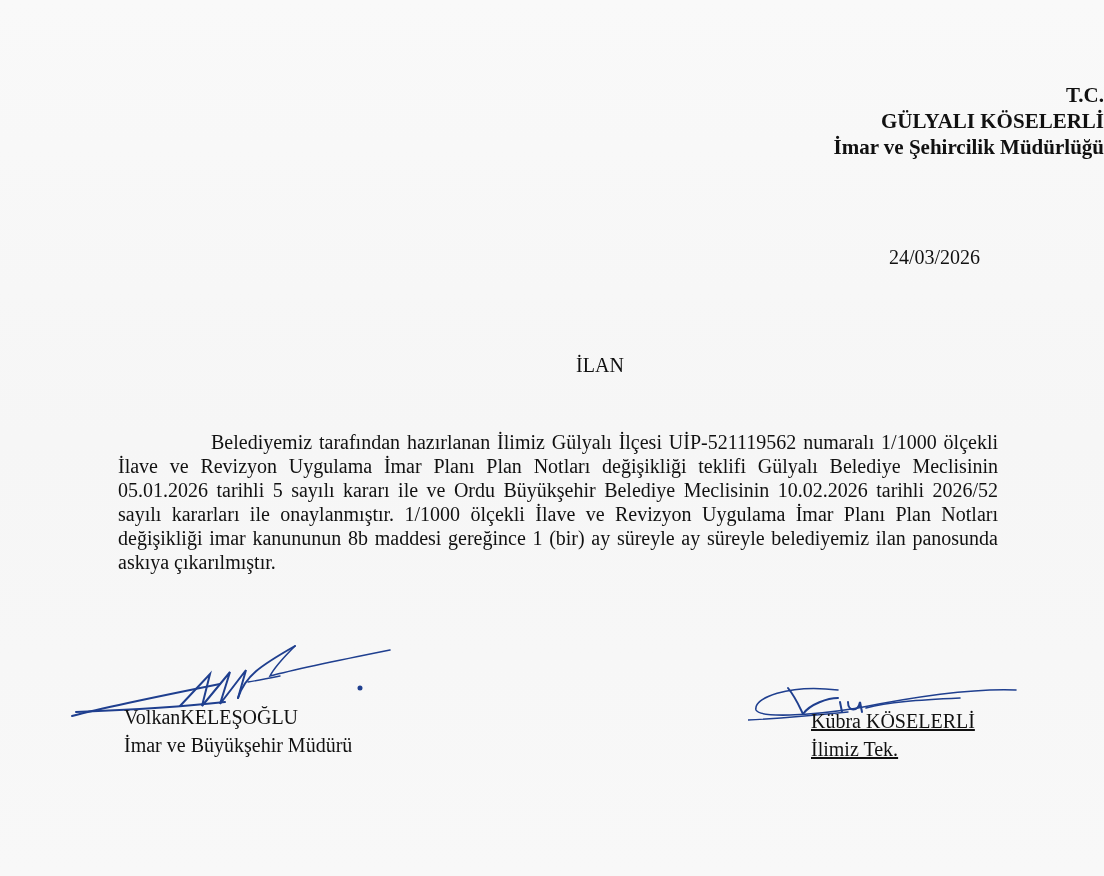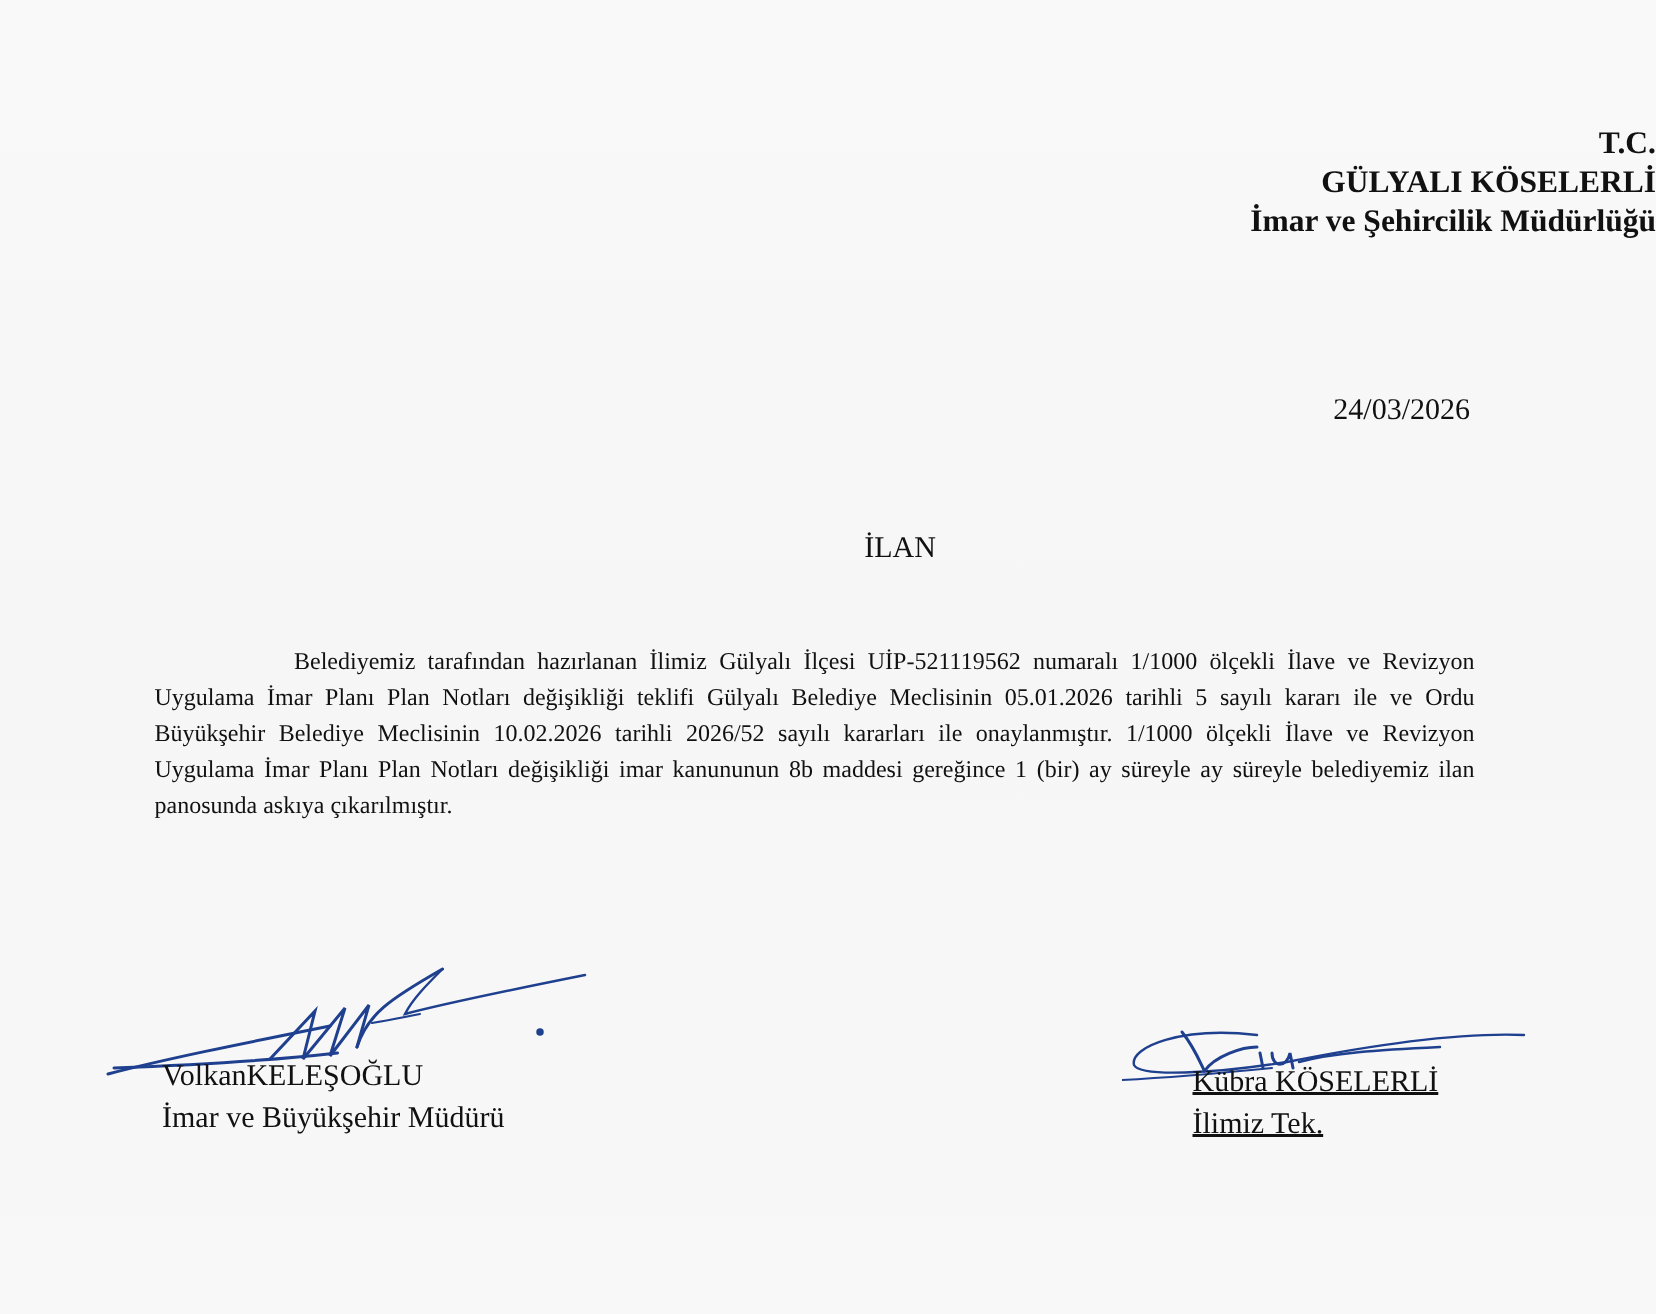--- a/index.html
+++ b/index.html
@@ -29,44 +29,44 @@
       font-weight: bold;
       font-size: 21px;
       line-height: 26px;
     }
     .header div { margin: 0; }
     .date {
       position: absolute;
       right: 124px;
       top: 246px;
       font-size: 20px;
-      margin-top: 16px;
     }
     .title {
       position: absolute;
       left: 0; width: 1104px;
       top: 354px;
       text-align: center;
       font-size: 20px;
       padding-left: 48px;
     }
     .body-text {
       position: absolute;
-      left: 103px;
+      left: 118px;
       width: 880px;
       top: 430px;
-      font-size: 16px;
+      font-size: 20px;
       line-height: 24px;
       text-align: justify;
       text-indent: 93px;
     }
     .sig {
       position: absolute;
       font-size: 20px;
       line-height: 28px;
+      margin-left: 16px;
     }
     .sig-left { left: 108px; top: 703px; }
     .sig-right { left: 795px; top: 707px; text-decoration: underline; }
     .signature-svg {
       position: absolute;
       pointer-events: none;
     }
   </style>
 </head>
 <body>

